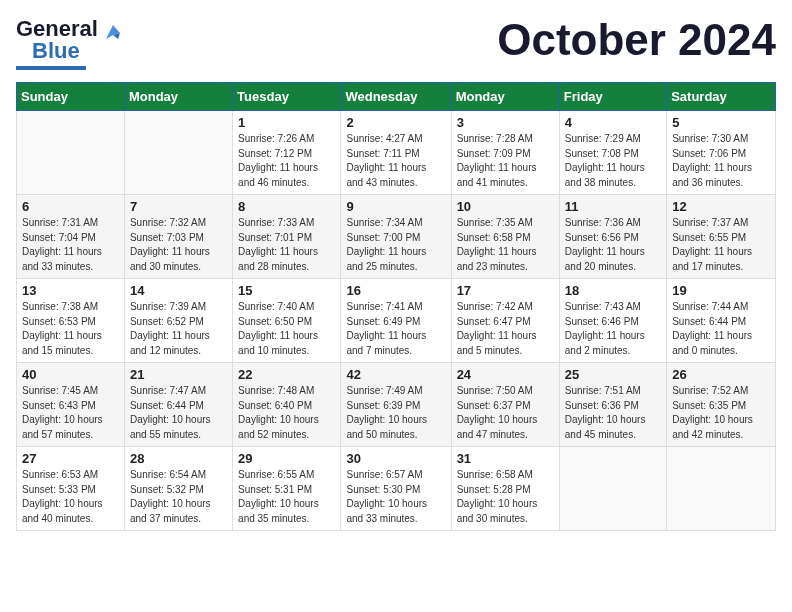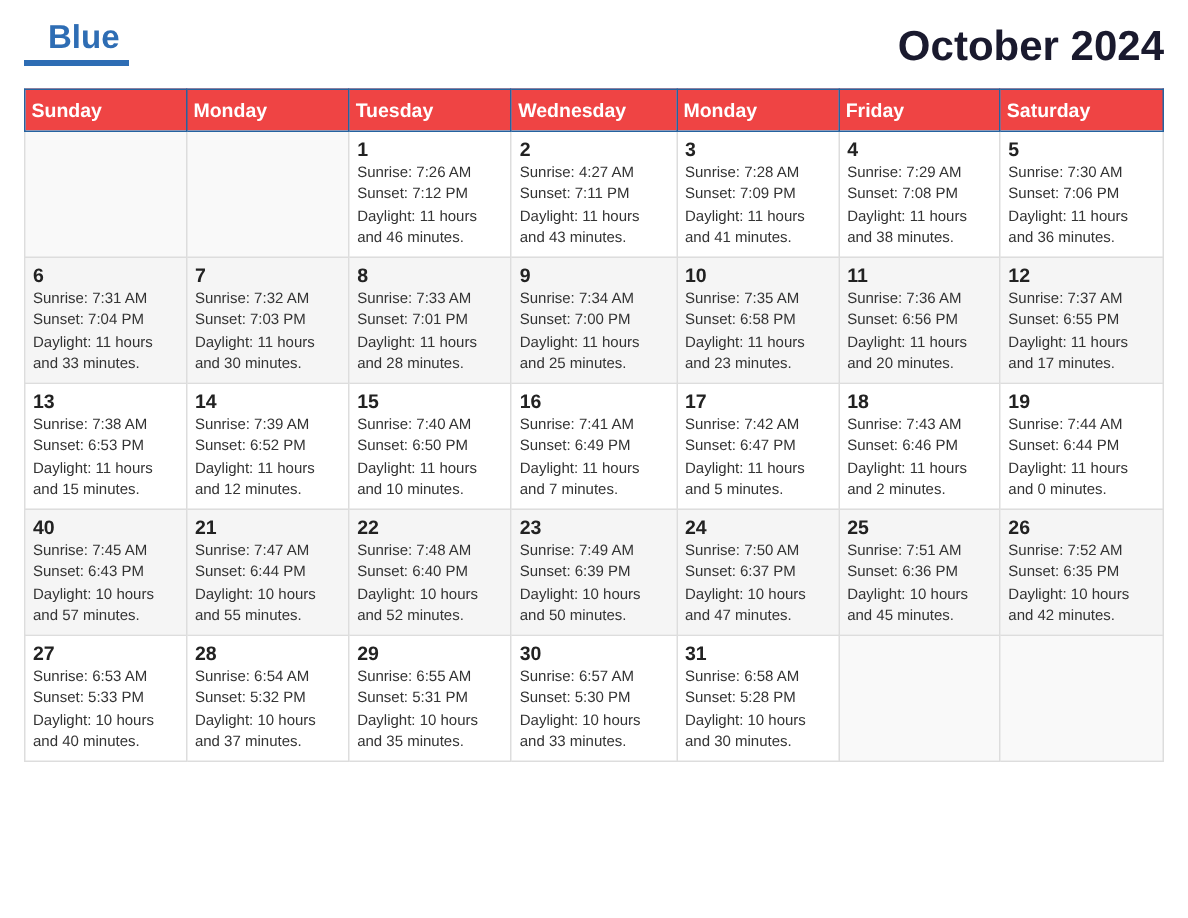--- a/index.html
+++ b/index.html
@@ -28,36 +28,36 @@
     .logo-blue-bar {
       background: #2e6db4;
       height: 4px;
       width: 70px;
       margin-top: 2px;
     }
     .title-block {
       text-align: right;
     }
     .month-title {
-      font-size: 28px;
+      font-size: 44px;
       font-weight: bold;
       color: #1a1a2e;
       line-height: 1.1;
     }
     .location-title {
       font-size: 16px;
       color: #444;
     }
     .calendar {
       width: 100%;
       border-collapse: collapse;
       border: 1px solid #ccc;
     }
     .calendar th {
-      background: #ef4444;
+      background: #15803d;
       color: #fff;
       font-size: 13px;
       padding: 6px 4px;
       text-align: left;
       border: 1px solid #2563a0;
     }
     .calendar td {
       vertical-align: top;
       padding: 4px 5px;
       border: 1px solid #ddd;
@@ -86,20 +86,29 @@
     }
     .empty-cell {
       background: #f9f9f9 !important;
     }
   </style>
 </head>
 <body>
 
 <div class="header">
   <div class="logo">
+    <div class="logo-row">
+      <div style="display:inline-block;">
+        <span style="font-size:22px; font-weight:bold; color:#1a1a2e;">General</span>
+        <svg width="18" height="18" viewBox="0 0 18 18" style="vertical-align:middle; margin-left:2px;">
+          <polygon points="2,16 9,2 16,10 9,12" fill="#4a90d9"></polygon>
+          <polygon points="9,12 16,10 14,16" fill="#2e6db4"></polygon>
+        </svg>
+      </div>
+    </div>
     <div style="font-size:22px; font-weight:bold; color:#2e6db4; margin-top:-4px;margin-left:16px;">Blue</div>
     <div class="logo-blue-bar"></div>
   </div>
   <div class="title-block">
     <div class="month-title">October 2024</div>
   </div>
 </div>
 
 <table class="calendar">
   <thead>
@@ -249,21 +258,21 @@
 Sunset: 6:44 PM
 Daylight: 10 hours and 55 minutes.</div>
         </td>
         <td>
           <span class="day-num">22</span>
           <div class="day-info">Sunrise: 7:48 AM
 Sunset: 6:40 PM
 Daylight: 10 hours and 52 minutes.</div>
         </td>
         <td>
-          <span class="day-num">23</span>
+          <span class="day-num">42</span>
           <div class="day-info">Sunrise: 7:49 AM
 Sunset: 6:39 PM
 Daylight: 10 hours and 50 minutes.</div>
         </td>
         <td>
           <span class="day-num">24</span>
           <div class="day-info">Sunrise: 7:50 AM
 Sunset: 6:37 PM
 Daylight: 10 hours and 47 minutes.</div>
         </td>

